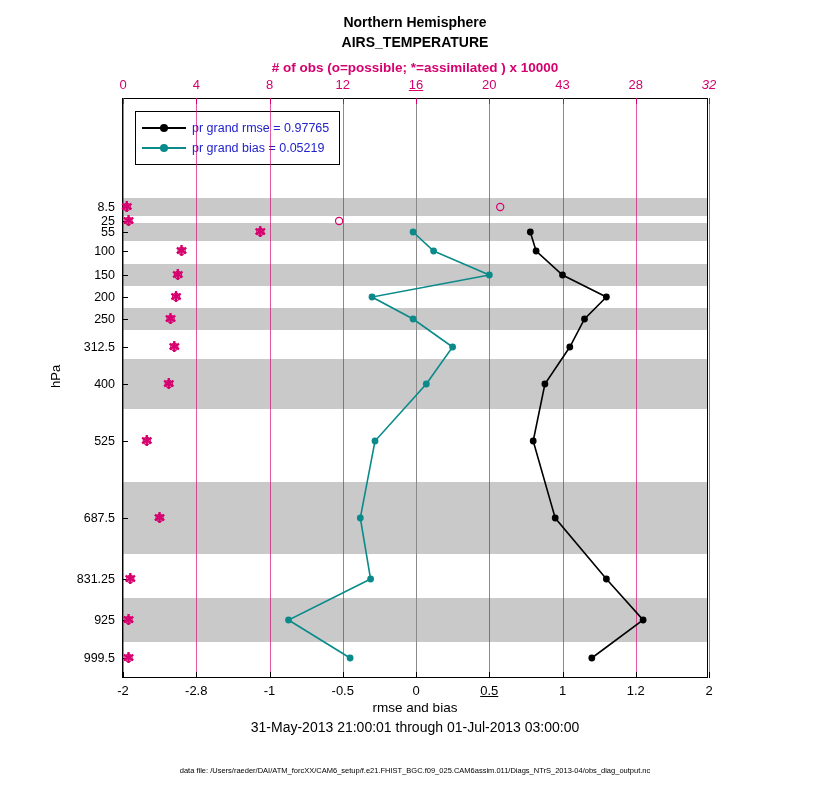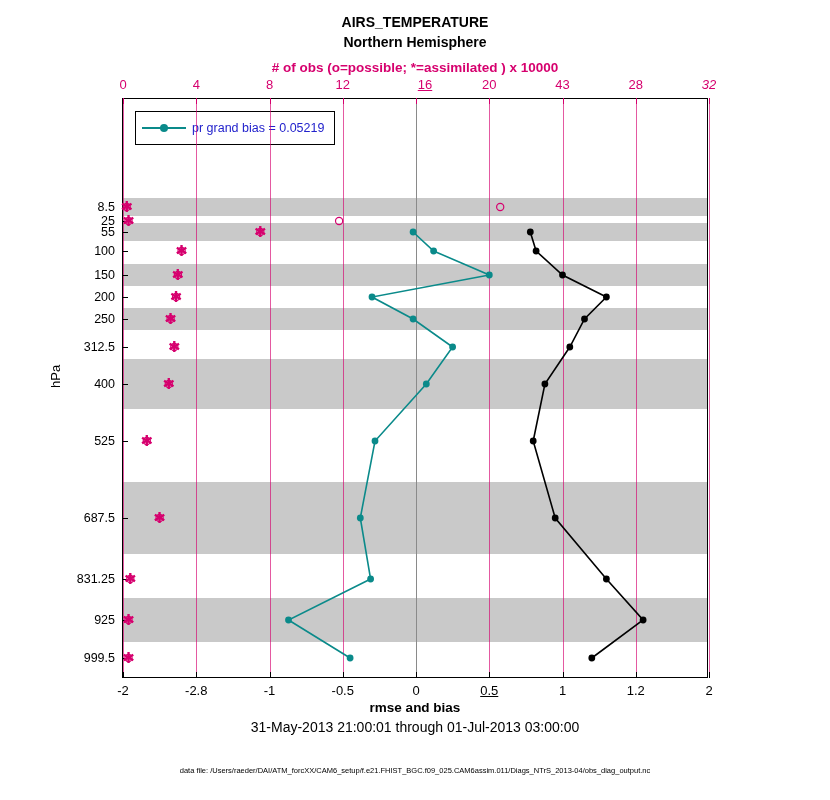--- a/index.html
+++ b/index.html
@@ -120,21 +120,20 @@
     transform-origin: left top;
     white-space: nowrap;
   }
   #x-axis-title {
     position: absolute;
     left: 0;
     top: 700px;
     width: 830px;
     text-align: center;
     font-size: 13.5px;
-    font-weight: bold;
   }
   #date-range {
     position: absolute;
     left: 0;
     top: 719px;
     width: 830px;
     text-align: center;
     font-size: 14px;
   }
   #data-file {
@@ -188,38 +187,45 @@
     position: absolute;
     left: 0;
     top: 0;
     overflow: visible;
   }
 </style>
 </head>
 <body>
 
 <div class="title-block">
+  <div class="title-line">Northern Hemisphere</div>
   <div class="title-line">AIRS_TEMPERATURE</div>
-  <div class="title-line">Northern Hemisphere</div>
 </div>
 
 <div class="top-axis-label"># of obs (o=possible;  *=assimilated ) x 10000</div>
 
 <div id="y-axis-title">hPa</div>
 
 <div id="plot-frame">
     <div class="band" style="top: 499px; height: 44px; background: rgb(201, 201, 201);"></div>
     <div class="band" style="top: 383px; height: 72px; background: rgb(201, 201, 201);"></div>
     <div class="band" style="top: 260px; height: 50px; background: rgb(201, 201, 201);"></div>
     <div class="band" style="top: 209px; height: 22px; background: rgb(201, 201, 201);"></div>
     <div class="band" style="top: 165px; height: 22px; background: rgb(201, 201, 201);"></div>
     <div class="band" style="top: 124px; height: 18px; background: rgb(201, 201, 201);"></div>
     <div class="band" style="top: 99px; height: 18px; background: rgb(201, 201, 201);"></div>
 
   <div id="legend">
+    <div class="legend-row">
+      <span class="legend-swatch">
+        <span class="lsline" style="background:#000000"></span>
+          <span class="lsdot" style="background:#000000"></span>
+      </span>
+      <span>pr grand rmse = 0.97765</span>
+    </div>
     <div class="legend-row">
       <span class="legend-swatch">
         <span class="lsline" style="background:#0a8a8a"></span>
           <span class="lsdot" style="background:#0a8a8a"></span>
       </span>
       <span>pr grand bias = 0.05219</span>
     </div>
   </div>
 <div class="vgrid" style="left: 0px;"></div>
     <div class="tick-bottom" style="left: 0px;"></div>
@@ -238,21 +244,21 @@
     <div class="xlabel-top" style="left: 146.5px;">8</div>
     <div class="vgrid" style="left: 219.75px;"></div>
     <div class="tick-bottom" style="left: 219.75px;"></div>
     <div class="tick-top" style="left: 219.75px;"></div>
     <div class="xlabel-bottom" style="left: 219.75px;">-0.5</div>
     <div class="xlabel-top" style="left: 219.75px;">12</div>
     <div class="vgrid zero" style="left: 293px;"></div>
     <div class="tick-bottom" style="left: 293px;"></div>
     <div class="tick-top" style="left: 293px;"></div>
     <div class="xlabel-bottom" style="left: 293px;">0</div>
-    <div class="xlabel-top" style="left: 302px; text-decoration: underline;">16</div>
+    <div class="xlabel-top" style="left: 293px; text-decoration: underline;">16</div>
     <div class="vgrid" style="left: 366.25px;"></div>
     <div class="tick-bottom" style="left: 366.25px;"></div>
     <div class="tick-top" style="left: 366.25px;"></div>
     <div class="xlabel-bottom" style="left: 366.25px; text-decoration: underline;">0.5</div>
     <div class="xlabel-top" style="left: 366.25px;">20</div>
     <div class="vgrid" style="left: 439.5px;"></div>
     <div class="tick-bottom" style="left: 439.5px;"></div>
     <div class="tick-top" style="left: 439.5px;"></div>
     <div class="xlabel-bottom" style="left: 439.5px;">1</div>
     <div class="xlabel-top" style="left: 439.5px;">43</div>

